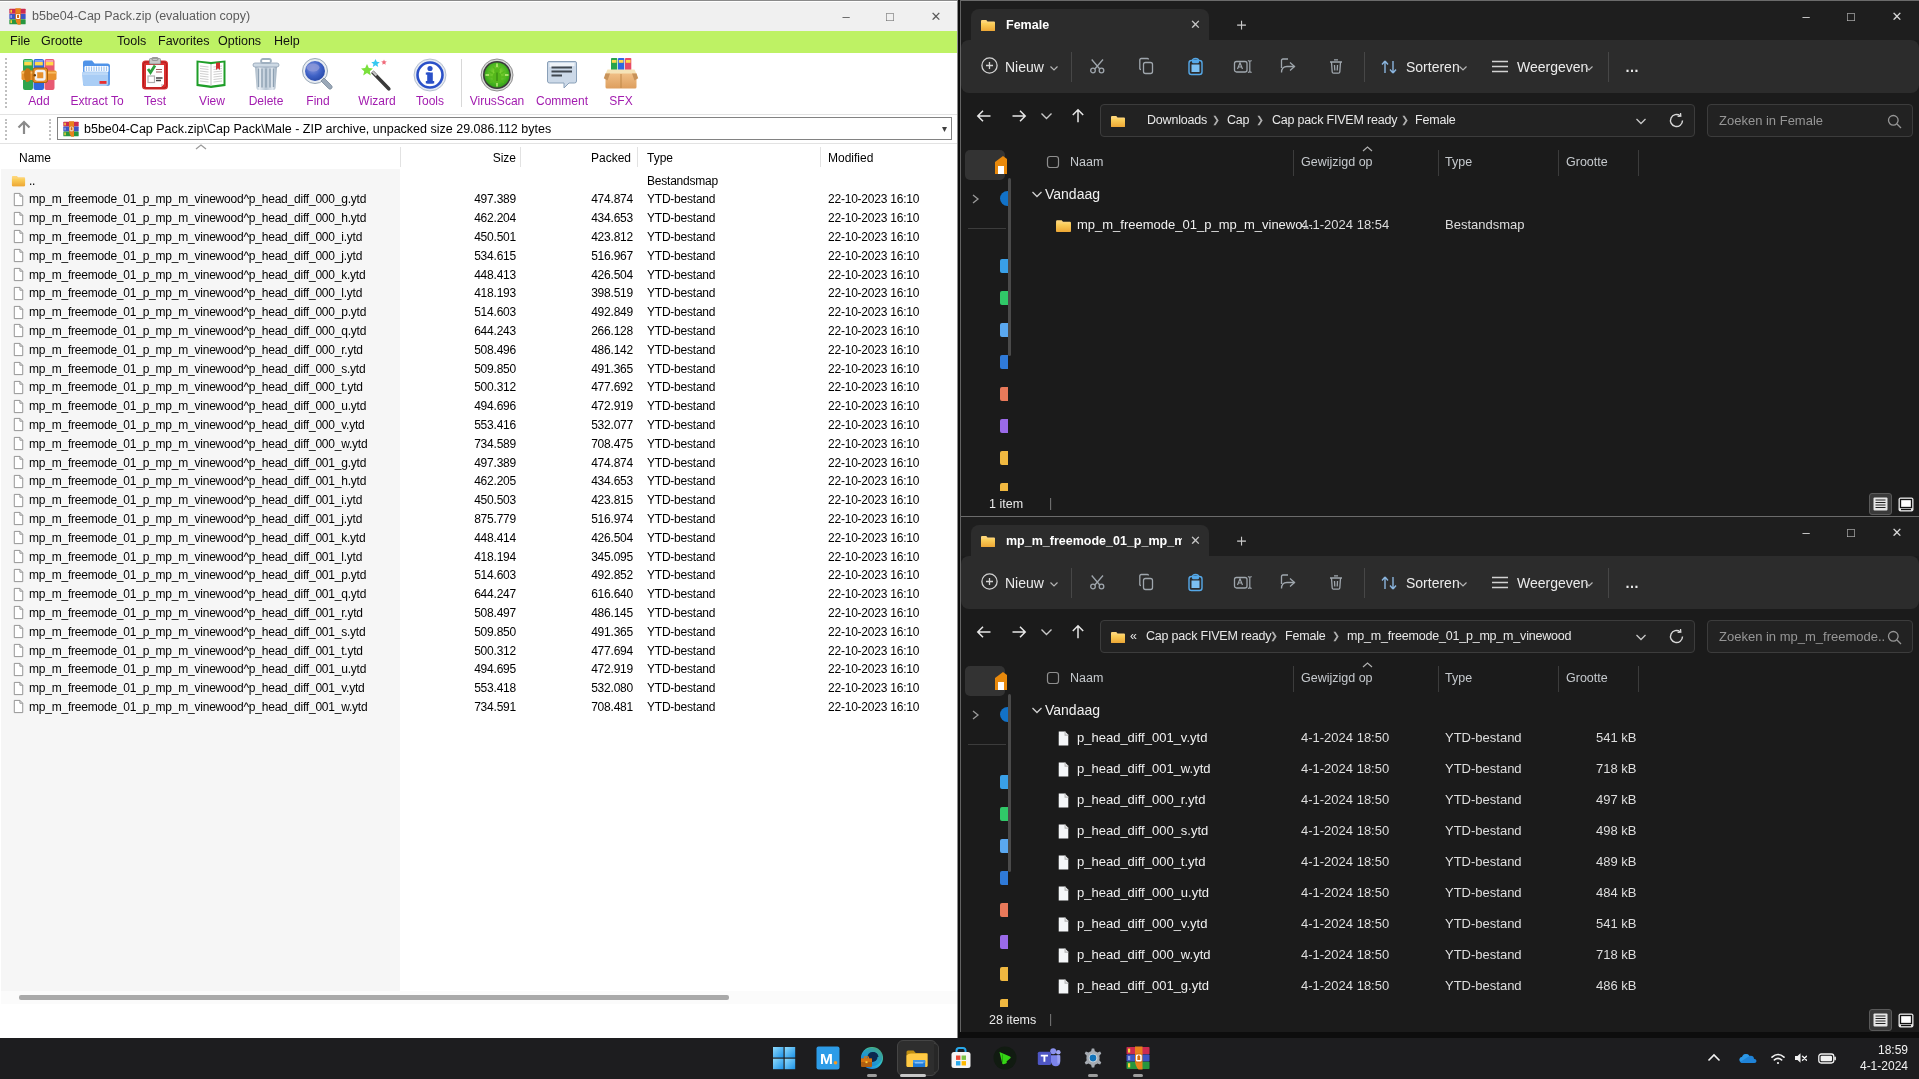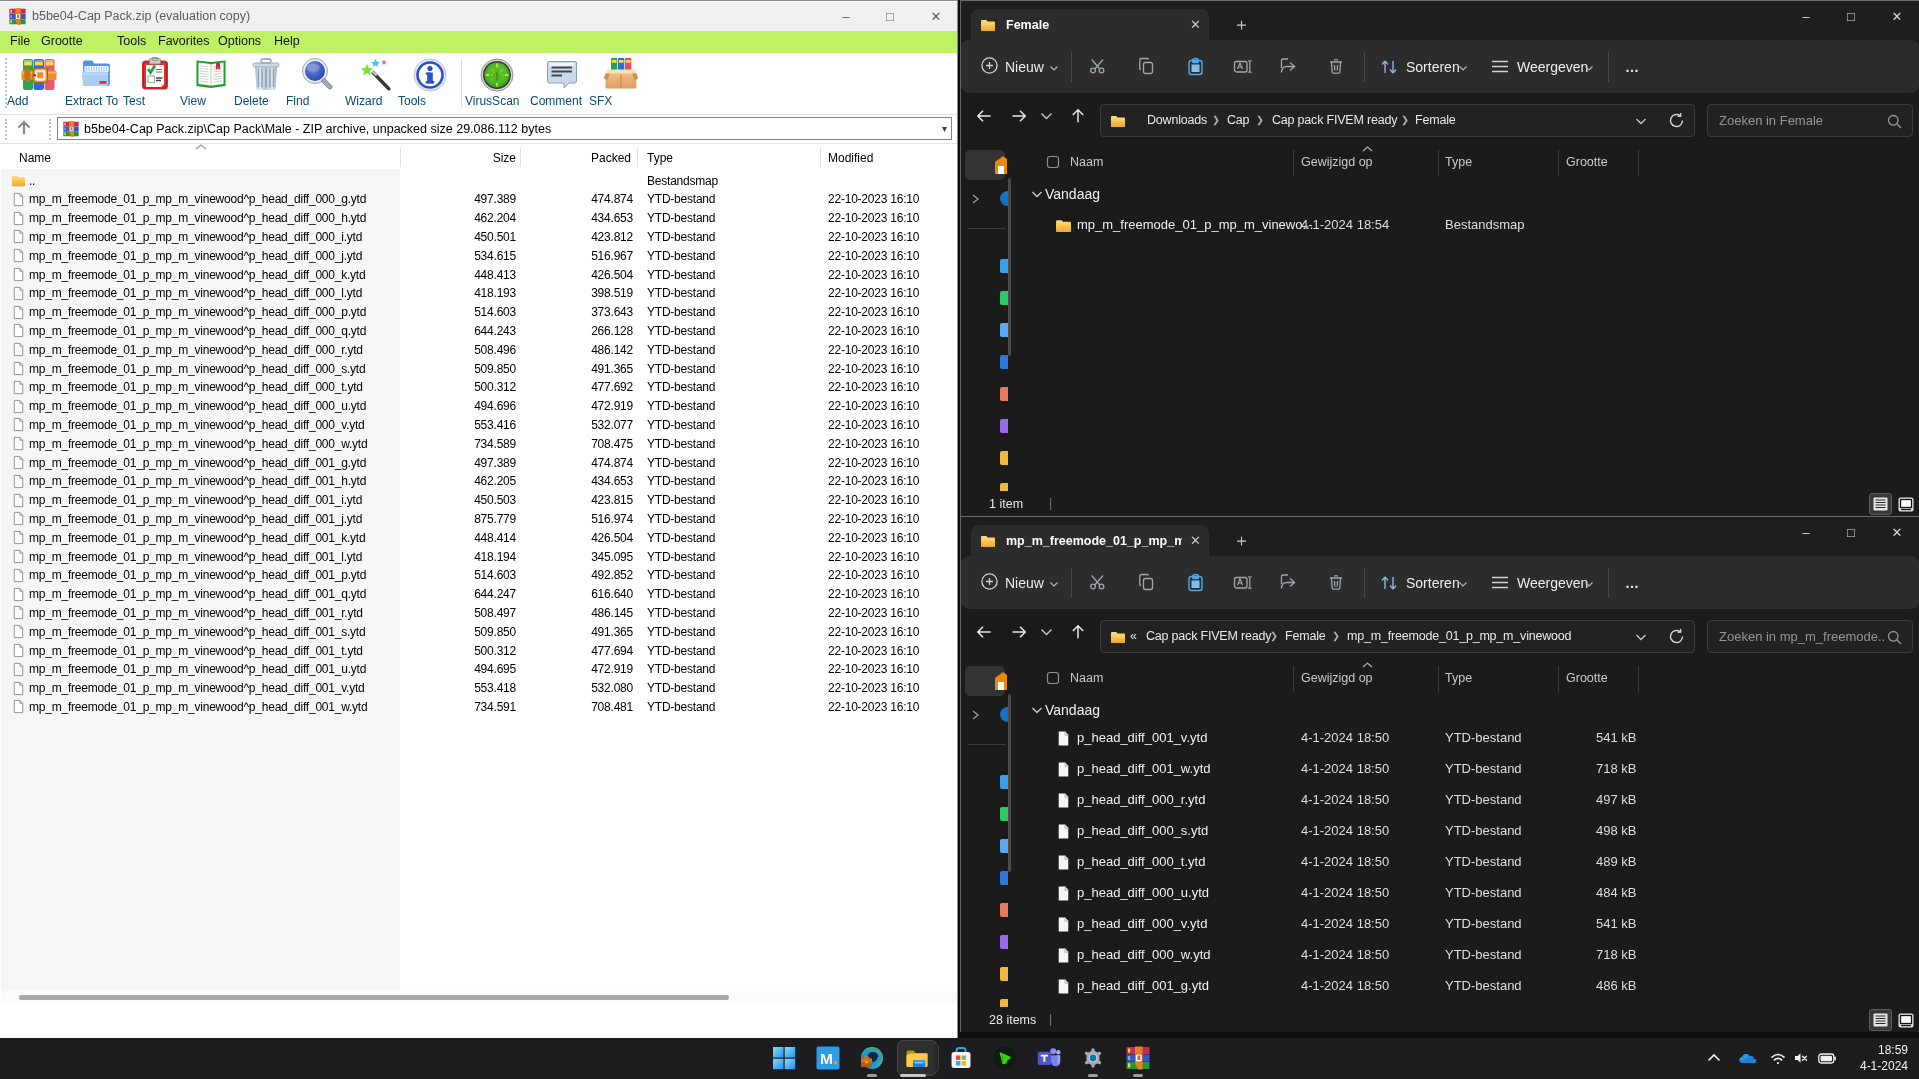--- a/index.html
+++ b/index.html
@@ -5,21 +5,21 @@
 html,body{width:1919px;height:1079px;overflow:hidden}
 body{font-family:"Liberation Sans",sans-serif;background:#0d0d0d;position:relative}
 
 #winrar{position:absolute;left:0;top:0;width:958px;height:1038px;background:#fff;border-top:1px solid #8a8a8a;border-right:1px solid #8a8a8a}
 #wr-title{position:absolute;left:0;top:1px;width:100%;height:29px;background:#f0f0f0}
 #wr-title .txt{position:absolute;left:32px;top:7px;font-size:12.5px;color:#5c5c5c}
 #wr-title .btn{position:absolute;top:0;width:44px;height:29px;color:#5a5a5a;text-align:center;line-height:29px;font-size:13px}
 #wr-menu{position:absolute;left:0;top:30px;width:100%;height:22px;background:#bef264;font-size:12.5px;color:#111}
 #wr-menu span{position:absolute;top:3px}
 #wr-tools{position:absolute;left:0;top:52px;width:100%;height:62px;background:#fff;border-bottom:1px solid #e3e3e3}
-.tbi{position:absolute;top:4px;width:64px;text-align:left;font-size:12px;color:#0c4a6e}
+.tbi{position:absolute;top:4px;width:64px;text-align:center;font-size:12px;color:#a21caf}
 .tbi svg{width:36px;height:36px;display:block;margin:0 auto}
 .tbi .lb{display:block;margin-top:1px}
 .tbsep{position:absolute;top:6px;width:1px;height:48px;background:#d8d8d8}
 .grip{position:absolute;width:2px;border-left:2px dotted #c0c0c0}
 #wr-addr{position:absolute;left:0;top:114px;width:100%;height:29px;background:#fff;border-bottom:1px solid #e3e3e3}
 #wr-upbtn{position:absolute;left:14px;top:3px;width:20px;height:20px}
 #wr-combo{position:absolute;left:57px;top:2px;width:895px;height:23px;background:#fff;border:1px solid #828282}
 #wr-combo .ci{position:absolute;left:5px;top:3px;width:16px;height:16px}
 #wr-combo .ct{position:absolute;left:26px;top:4px;font-size:12.5px;color:#000;white-space:nowrap}
 #wr-combo .dd{position:absolute;right:4px;top:5px;color:#404040;font-size:10px}
@@ -487,21 +487,21 @@
         <span class="pk">398.519</span>
         <span class="tp">YTD-bestand</span>
         <span class="md">22-10-2023 16:10</span>
       </div>
 <div class="wrow" style="top:133.6px">
         <svg class="ri" viewBox="0 0 16 16">
           <use href="#page16"></use>
         </svg>
         <span class="nm">mp_m_freemode_01_p_mp_m_vinewood^p_head_diff_000_p.ytd</span>
         <span class="sz">514.603</span>
-        <span class="pk">373.643</span>
+        <span class="pk">492.849</span>
         <span class="tp">YTD-bestand</span>
         <span class="md">22-10-2023 16:10</span>
       </div>
 <div class="wrow" style="top:152.4px">
         <svg class="ri" viewBox="0 0 16 16">
           <use href="#page16"></use>
         </svg>
         <span class="nm">mp_m_freemode_01_p_mp_m_vinewood^p_head_diff_000_q.ytd</span>
         <span class="sz">644.243</span>
         <span class="pk">266.128</span>

